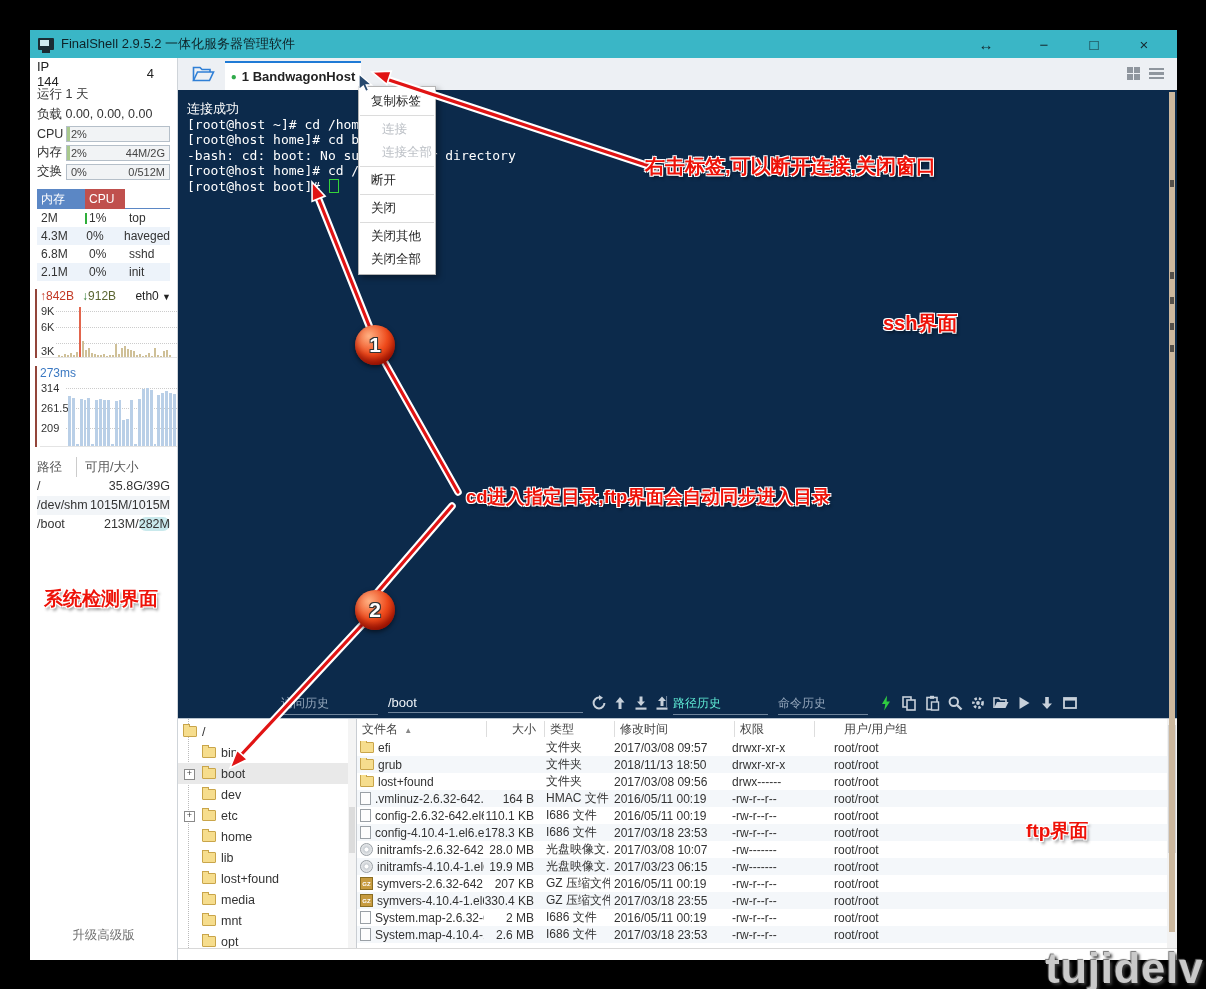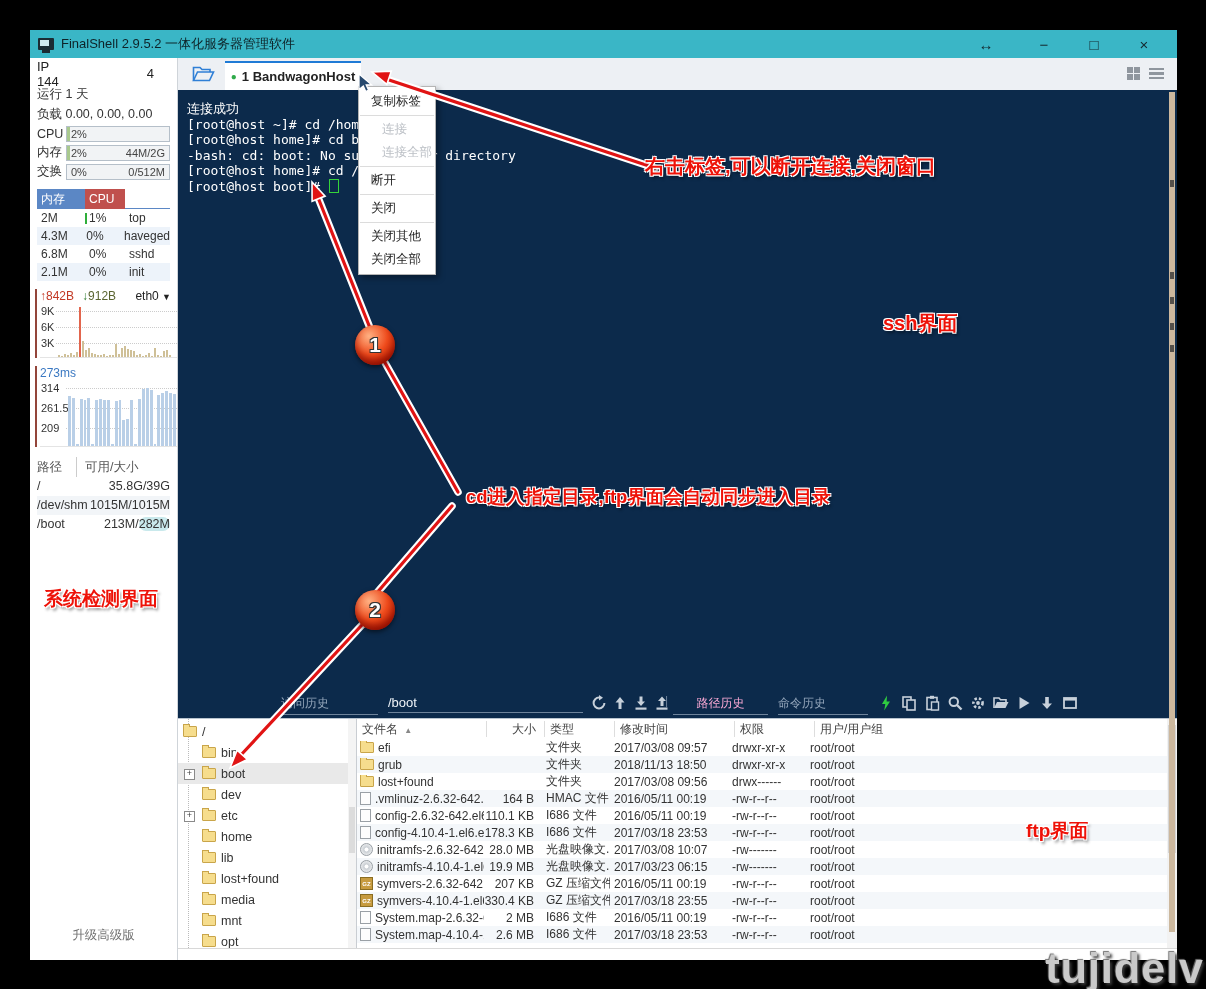--- a/index.html
+++ b/index.html
@@ -86,21 +86,21 @@
   .terminal { height:600px; background:#0c2a4b; position:relative; overflow:hidden; flex:none; }
   .termlines { position:absolute; left:9px; top:11px; font-family:"DejaVu Sans Mono",monospace; font-size:13px; line-height:15.5px; color:#fff; white-space:pre; }
   .curblk { display:inline-block; width:8px; height:12px; border:1px solid #35d43a; vertical-align:-2px; margin-left:1px; }
 
   .toolbar { height:28px; background:#0c2a4b; position:relative; flex:none; font-size:12px; color:#b9c6d4; }
   .tbu { border-bottom:1px solid #6e839b; position:absolute; top:5px; padding-bottom:2px; white-space:nowrap; overflow:hidden; }
   .tb-hist { left:103px; width:97px; color:#93a5ba; }
   .tb-path { left:210px; width:195px; color:#eef3f8; font-size:13px; }
   .tb-grp1 { position:absolute; left:413px; top:5px; display:flex; gap:5px; align-items:center; }
   .tb-div { position:absolute; left:487px; top:4px; color:#6e839b; }
-  .tb-phist { left:495px; width:95px; color:#f9a8d4;text-align:center; }
+  .tb-phist { left:495px; width:95px; color:#5eead4; }
   .tb-chist { left:600px; width:90px; color:#93a5ba; }
   .tb-grp2 { position:absolute; left:700px; top:5px; display:flex; gap:7px; align-items:center; }
   .ticon { width:16px; height:16px; display:block; }
 
   .filepanel { height:229px; display:flex; background:#fff; border-top:1px solid #b9c4cf; overflow:hidden; flex:none; }
   .tree { width:178px; flex:none; border-right:1px solid #c9cdd2; position:relative; overflow:hidden; font-size:12.5px; color:#333; padding-top:2px; }
   .trow { height:21px; display:flex; align-items:center; position:relative; }
   .trow.sel { background:#e9e9e9; }
   .trow .lbl { margin-left:5px; }
   .expander { position:absolute; left:6px; top:6px; width:9px; height:9px; border:1px solid #8a8a8a; background:#fff; font-size:9px; line-height:7px; text-align:center; color:#444; }
@@ -119,21 +119,21 @@
   .fhead > div { border-right:1px solid #ddd; height:16px; line-height:16px; padding-left:5px; overflow:hidden; white-space:nowrap; }
   .frow { display:flex; height:17px; align-items:center; }
   .frow:nth-child(even) { background:#f4f7fa; }
   .frow > div { overflow:hidden; white-space:nowrap; }
   .c-name { width:124px; display:flex; align-items:center; gap:4px; padding-left:3px; }
   .fhead .c-name { display:block; padding-left:5px; }
   .c-size { width:58px; text-align:right; padding-right:8px !important; box-sizing:border-box; }
   .c-type { width:64px; padding-left:4px; }
   .c-mtime { width:114px; padding-left:4px; }
   .c-perm { width:74px; padding-left:4px; }
-  .c-owner { flex:1; padding-left:4px; }
+  .c-owner { flex:1; padding-left:4px;margin-left:24px; }
   .sortmark { font-size:8px; color:#888; margin-left:4px; }
   .ftable-sb { position:absolute; right:0; top:0; bottom:0; width:10px; background:#f2f2f2; }
   .ftable-sb b { position:absolute; left:1px; width:8px; height:128px; top:6px; background:#d6d6d6; }
 
   .bottomstrip { flex:1; background:#fff; border-top:1px solid #d8d8d8; }
 
   .rightstrip { position:absolute; left:1139px; top:62px; width:6px; height:840px; background:#ccb89e; }
   .rightstrip i { position:absolute; left:1px; width:4px; height:7px; background:#55504a; display:block; }
 
   
@@ -254,21 +254,21 @@
             <span class="dn-val">912B</span>
             <span class="iface">
               <span>eth0</span> <span class="car">▼</span></span>
           </div>
           <div class="graph">
             <i class="grid" style="top:6px"></i>
               <i class="grid" style="top:22px"></i>
               <i class="grid" style="top:38px"></i>
             <span class="gl" style="top:0">9K</span>
             <span class="gl" style="top:16px">6K</span>
-            <span class="gl" style="top:32px">3K</span>
+            <span class="gl" style="top:40px">3K</span>
             <span class="bars" id="netbars">
                 <i style="height: 5%;"></i>
                 <i style="height: 3%;"></i>
                 <i style="height: 6%;"></i>
                 <i style="height: 4%;"></i>
                 <i style="height: 8%;"></i>
                 <i style="height: 5%;"></i>
                 <i style="height: 10%;"></i>
                 <i class="spike" style="height: 100%;"></i>
                 <i style="height: 32%;"></i>

